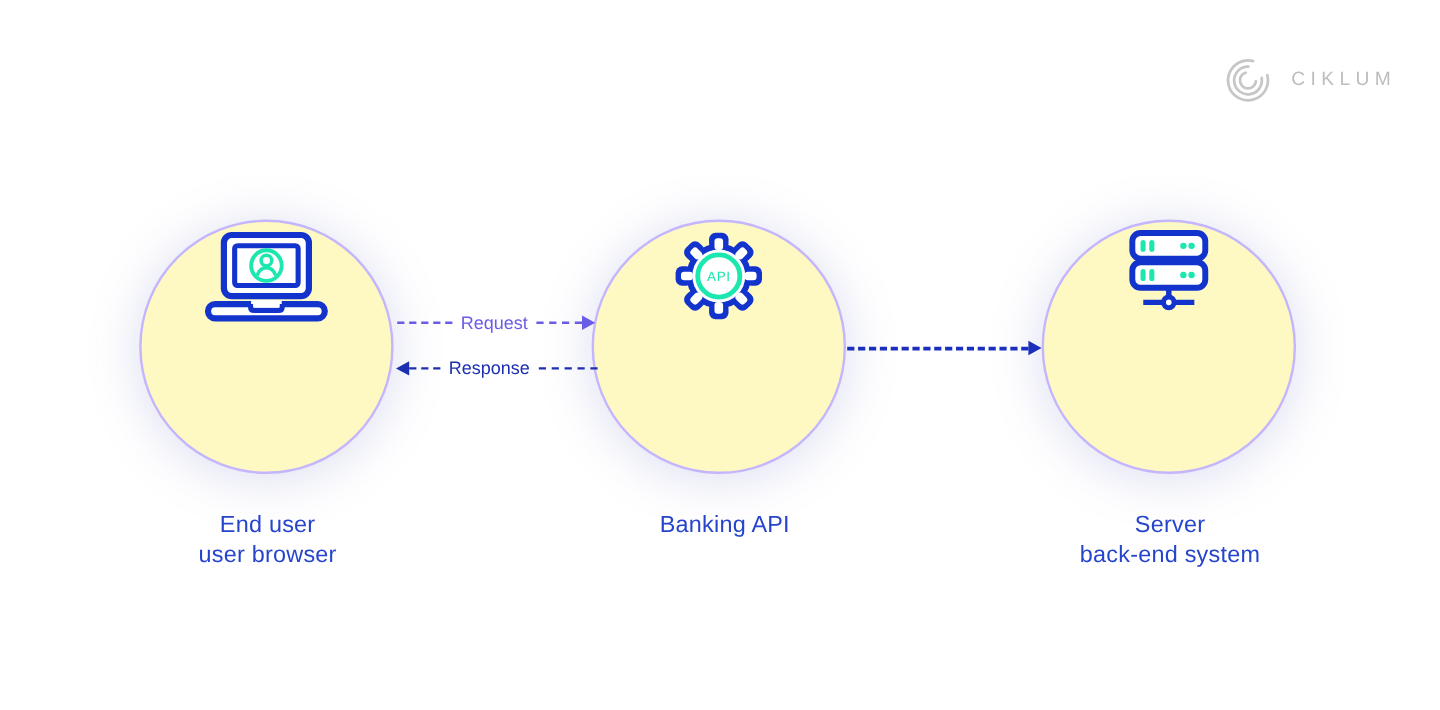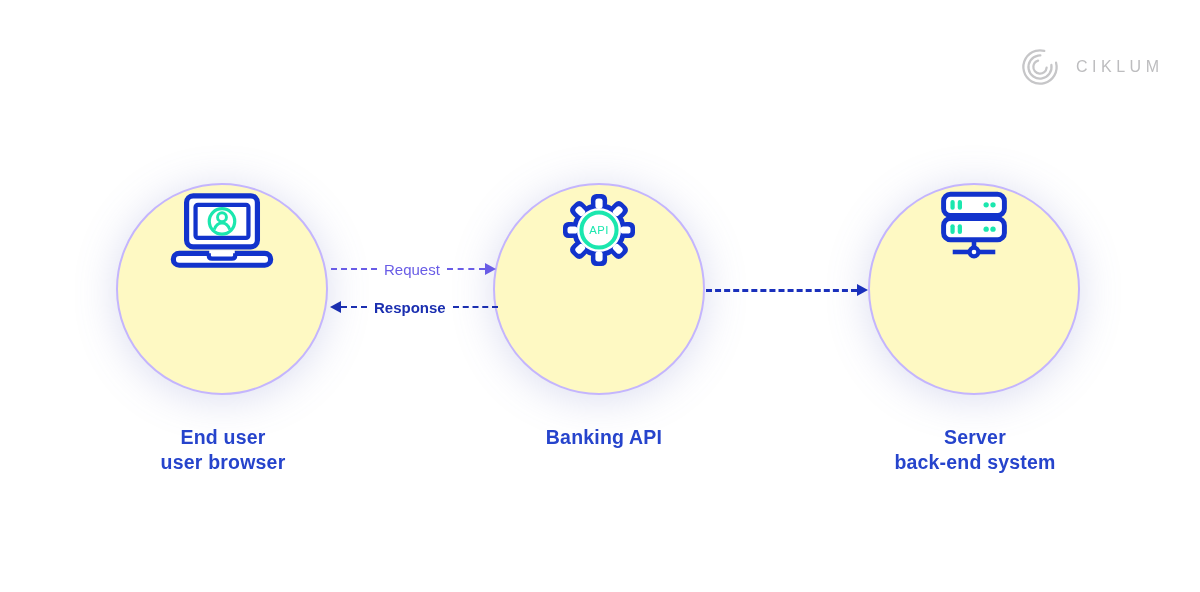--- a/index.html
+++ b/index.html
@@ -13,33 +13,33 @@
   
   .circle-node{position:absolute;width:208px;height:208px;border:2px solid #c4b5fd;border-radius:50%;
     background:#fef9c3;box-shadow:0 4px 42px rgba(110,120,195,0.25);
     display:flex;align-items:flex-start;justify-content:center;}
   #node-end-user{left:116px;top:183px;}
   #node-banking-api{left:493px;top:183px;}
   #node-server{left:868px;top:183px;}
 
   
   .node-label{position:absolute;top:425px;width:320px;text-align:center;
-    color:#2644CC;font-size:19.5px;line-height:24.5px;font-weight:700;letter-spacing:.2px;}
+    color:#2644CC;font-size:19.5px;line-height:24.5px;font-weight:400;letter-spacing:.2px;}
   #label-end-user{left:63px;}
   #label-banking-api{left:444px;}
   #label-server{left:815px;}
 
   
   .conn{position:absolute;display:flex;align-items:center;}
   .dash{height:0;border-top:2.6px dashed #695CE6;}
   .dash.blue{border-top-color:#1B2FB0;}
   .dash.thick{border-top:3.4px dashed #1A30BC;}
   .conn-label{font-size:15px;margin:0 7px;white-space:nowrap;}
   .conn-label.request{color:#695CE6;font-weight:400;}
-  .conn-label.response{color:#1B2FB0;font-weight:700;}
+  .conn-label.response{color:#1B2FB0;font-weight:400;}
   .head{width:0;height:0;}
   .head.right{border-top:6.5px solid transparent;border-bottom:6.5px solid transparent;border-left:11px solid #695CE6;}
   .head.right.blue{border-left-color:#1A30BC;}
   .head.left{border-top:6.5px solid transparent;border-bottom:6.5px solid transparent;border-right:11px solid #1B2FB0;}
 
   #conn-request{left:331px;top:259px;width:165px;height:20px;}
   #conn-response{left:330px;top:297px;width:168px;height:20px;}
   #conn-api-server{left:706px;top:281px;width:162px;height:18px;}
 
   .flex1{flex:1;}

